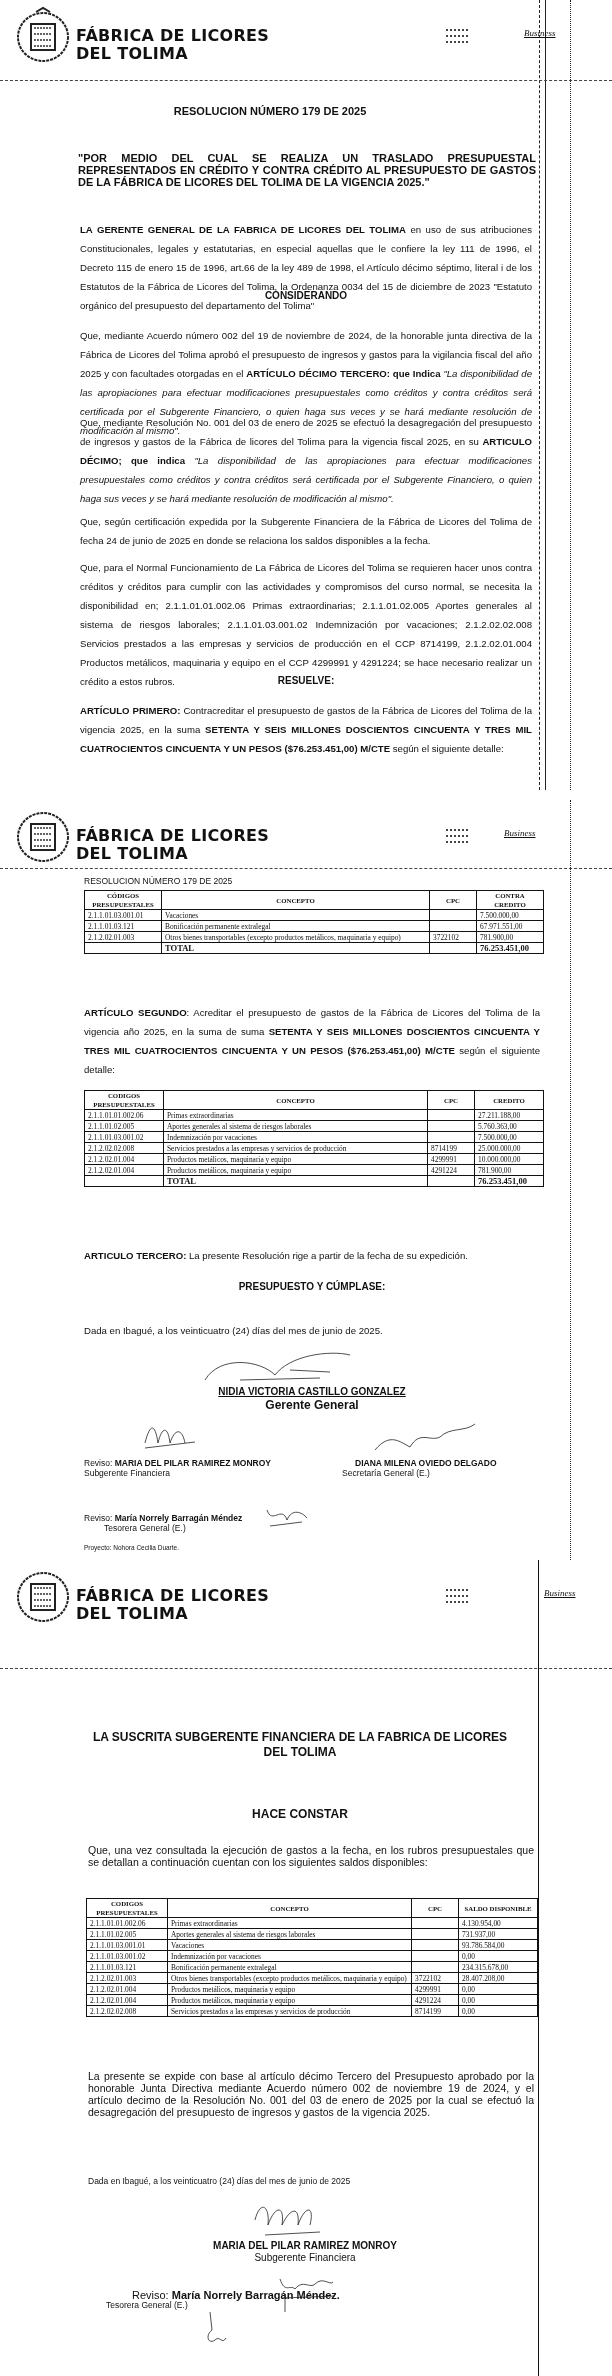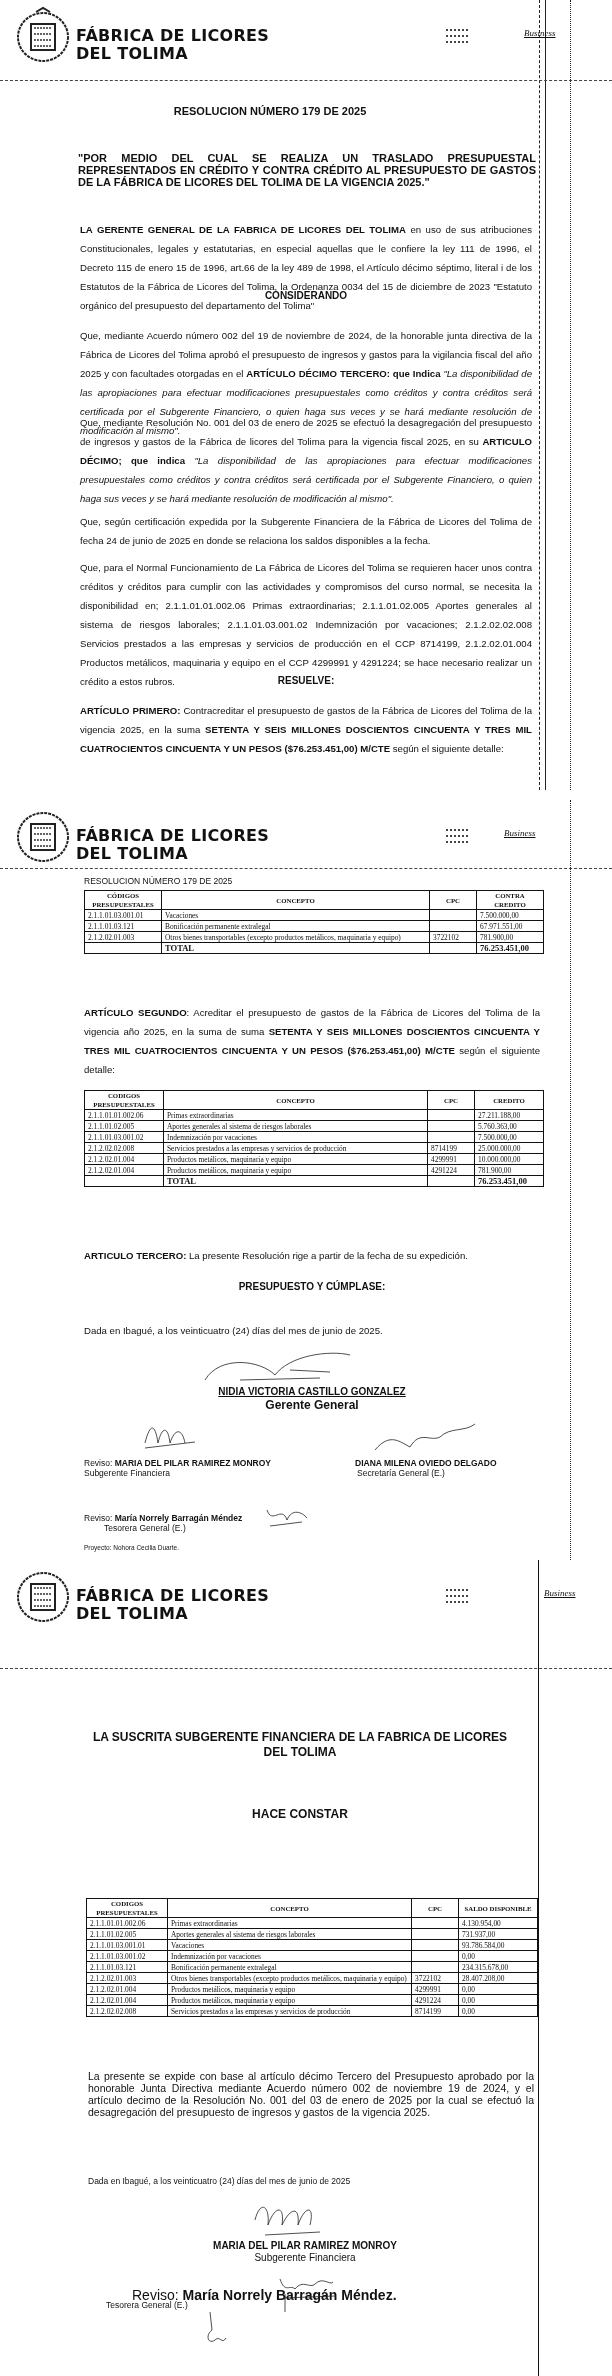--- a/index.html
+++ b/index.html
@@ -210,21 +210,21 @@
   </div>
   <div class="t" style="left:84px;top:654px;font-size:8.5px;"><span>Reviso: </span><span class="b">MARIA DEL PILAR RAMIREZ MONROY</span></div>
   <div class="t" style="left:84px;top:664px;font-size:8.5px;">Subgerente Financiera</div>
 
   <div class="sig" style="left:370px;top:622px;">
     <svg width="110" height="32" viewBox="0 0 110 32">
         <path d="M5 28 C20 10 30 20 40 25 C50 8 60 20 70 15 C80 5 95 10 105 2" fill="none" stroke="#222" stroke-width="0.8"></path>
       </svg>
   </div>
   <div class="t b" style="left:355px;top:654px;font-size:8.5px;">DIANA MILENA OVIEDO DELGADO</div>
-  <div class="t" style="left:357px;top:664px;font-size:8.5px;">Secretaría General (E.)</div>
+  <div class="t" style="left:342px;top:664px;font-size:8.5px;">Secretaría General (E.)</div>
 
   <div class="t" style="left:84px;top:709px;font-size:8.5px;"><span>Reviso: </span><span class="b">María Norrely Barragán Méndez</span></div>
   <div class="t" style="left:104px;top:719px;font-size:8.5px;">Tesorera General (E.)</div>
   <div class="sig" style="left:262px;top:700px;">
     <svg width="50" height="30" viewBox="0 0 50 30">
         <path d="M5 10 C10 25 20 5 25 20 C30 8 40 12 45 18 M8 26 L40 22" fill="none" stroke="#222" stroke-width="0.8"></path>
       </svg>
   </div>
   <div class="t" style="left:84px;top:738px;font-size:6.5px;">Proyecto: Nohora Cecilia Duarte.</div>
 </div>
@@ -243,20 +243,21 @@
       <path d="M4 10h22M4 16h22M4 22h22" stroke="#444" stroke-width="2" stroke-dasharray="2 2"></path>
     </svg>
     <div class="rlogo2" style="left:540px;">
         <span>Business</span>
       </div>
   </div>
   <div class="hrule" style="top:108px;"></div>
 
   <div class="c b" style="left:90px;width:420px;top:247px;font-size:12px;">HACE CONSTAR</div>
   <div class="c b" style="left:90px;width:420px;top:170px;font-size:12px;line-height:15px;">LA SUSCRITA SUBGERENTE FINANCIERA DE LA FABRICA DE LICORES DEL TOLIMA</div>
+  <div class="t" style="left:88px;width:446px;top:284px;font-size:10.5px;line-height:12px;">Que, una vez consultada la ejecución de gastos a la fecha, en los rubros presupuestales que se detallan a continuación cuentan con los siguientes saldos disponibles:</div>
 
   <table class="bt" style="left:86px;top:338px;width:452px;">
     <thead>
       <tr>
         <th style="width:74px;">CODIGOS PRESUPUESTALES</th>
         <th>CONCEPTO</th>
         <th style="width:40px;">CPC</th>
         <th style="width:72px;">SALDO DISPONIBLE</th>
       </tr>
     </thead>
@@ -323,21 +324,21 @@
   <div class="t" style="left:88px;width:446px;top:612px;font-size:8.5px;">Dada en Ibagué, a los veinticuatro (24) días del mes de junio de 2025</div>
 
   <div class="sig" style="left:250px;top:640px;">
     <svg width="80" height="40" viewBox="0 0 80 40">
         <path d="M5 20 C10 0 20 5 18 25 C25 5 35 5 32 25 C40 8 50 5 48 25 C55 5 65 5 60 25 M15 35 L70 32" fill="none" stroke="#222" stroke-width="0.8"></path>
       </svg>
   </div>
   <div class="c b" style="left:90px;width:430px;top:680px;font-size:10px;">MARIA DEL PILAR RAMIREZ MONROY</div>
   <div class="c" style="left:90px;width:430px;top:692px;font-size:10px;">Subgerente Financiera</div>
 
-  <div class="t" style="left:88px;top:726px;font-size:14px;padding-left:44px;"><span>Reviso: </span><span class="b">María Norrely Barragán Méndez.</span></div>
+  <div class="t" style="left:88px;top:726px;font-size:11px;padding-left:44px;"><span>Reviso: </span><span class="b">María Norrely Barragán Méndez.</span></div>
   <div class="t" style="left:106px;top:736px;font-size:8.5px;">Tesorera General (E.)</div>
   <div class="sig" style="left:275px;top:714px;">
     <svg width="70" height="40" viewBox="0 0 70 40">
         <path d="M5 5 C10 20 15 10 20 15 C28 5 35 15 40 10 C48 2 55 12 58 8 M8 24 L60 22 M10 20 L10 38" fill="none" stroke="#222" stroke-width="0.8"></path>
       </svg>
   </div>
   <div class="sig" style="left:200px;top:750px;">
     <svg width="30" height="40" viewBox="0 0 30 40">
         <path d="M10 2 L12 20 C5 25 8 35 15 30 C20 25 22 35 26 28" fill="none" stroke="#222" stroke-width="0.8"></path>
       </svg>

